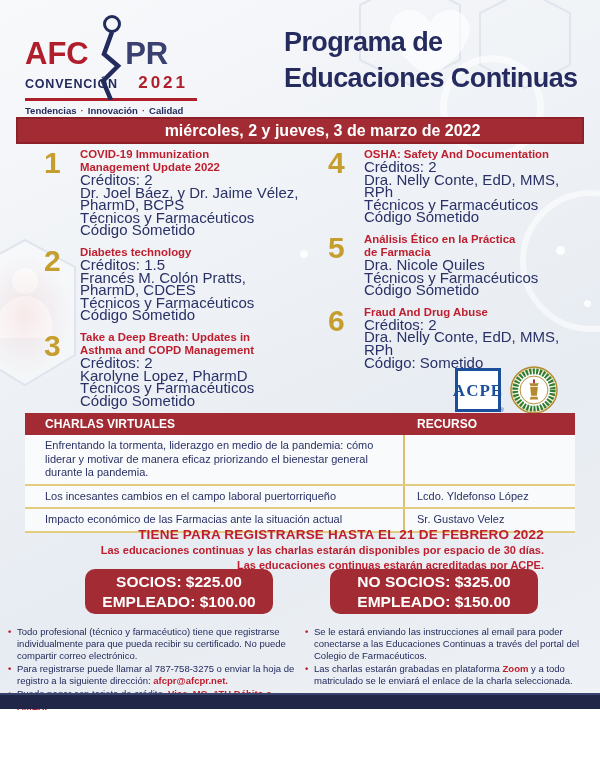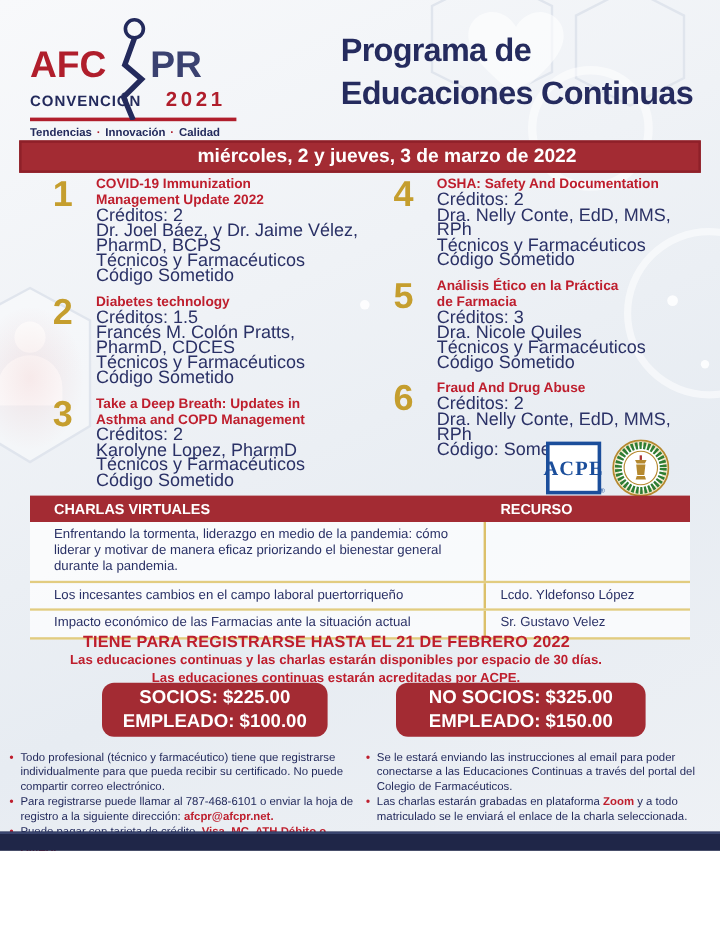--- a/index.html
+++ b/index.html
@@ -54,21 +54,21 @@
   
   .charlas{position:absolute;left:25px;top:413px;width:550px;}
   .thead{display:flex;background:#A32B33;height:22px;align-items:center;color:#ffffff;font-weight:bold;font-size:12px;}
   .th-topic{width:380px;box-sizing:border-box;padding-left:20px;}
   .th-res{flex:1;padding-left:12px;}
   .trow{display:flex;background:rgba(255,255,255,.72);border-bottom:2px solid #E2CC80;}
   .td-topic{width:380px;box-sizing:border-box;padding:4px 14px 4px 20px;color:#2A3166;font-size:11px;
             line-height:13.5px;border-right:2px solid #DCC06A;}
   .td-res{flex:1;padding:4px 4px 4px 12px;color:#2A3166;font-size:11px;line-height:13.5px;}
   
-  .registration{position:absolute;left:0;top:527px;width:544px;text-align:center;color:#BE1E2D;}
+  .registration{position:absolute;left:0;top:527px;width:544px;text-align:right;color:#BE1E2D;}
   .reg-deadline{font-size:13.5px;font-weight:bold;letter-spacing:.2px;}
   .reg-note{font-size:11px;font-weight:bold;line-height:13px;margin-top:2px;margin-left:16px;}
   .reg-note:first-of-type{margin-top:4px;}
   
   .price-box{position:absolute;top:569px;height:45px;background:#A32B33;border-radius:10px;color:#ffffff;
              font-weight:bold;font-size:15.5px;line-height:20px;display:flex;flex-direction:column;
              align-items:center;justify-content:center;}
   .price-socios{left:85px;width:188px;}
   .price-nosocios{left:330px;width:208px;}
   
@@ -189,21 +189,20 @@
           <div class="course-line">Código Sometido</div>
         </div>
       </div>
       <div class="course">
         <div class="course-num">5</div>
         <div class="course-body">
           <div class="course-title">
             <div>Análisis Ético en la Práctica</div>
             <div>de Farmacia</div>
           </div>
-          <div class="course-line">Créditos: 3</div>
           <div class="course-line">Dra. Nicole Quiles</div>
           <div class="course-line">Técnicos y Farmacéuticos</div>
           <div class="course-line">Código Sometido</div>
         </div>
       </div>
       <div class="course">
         <div class="course-num">6</div>
         <div class="course-body">
           <div class="course-title">
             <div>Fraud And Drug Abuse</div>
@@ -258,21 +257,21 @@
       <div>SOCIOS: $225.00</div>
       <div>EMPLEADO: $100.00</div>
     </div>
     <div class="price-box price-nosocios">
       <div>NO SOCIOS: $325.00</div>
       <div>EMPLEADO: $150.00</div>
     </div>
 
     <div class="fn-col fn-left">
       <div class="fn"><span>Todo profesional (técnico y farmacéutico) tiene que registrarse individualmente para que pueda recibir su certificado. No puede compartir correo electrónico.</span><span class="red"></span><span></span></div>
-      <div class="fn"><span>Para registrarse puede llamar al 787-468-6101 o enviar la hoja de registro a la siguiente dirección: </span><span class="red">afcpr@afcpr.net.</span><span></span></div>
+      <div class="fn"><span>Para registrarse puede llamar al 787-758-3275 o enviar la hoja de registro a la siguiente dirección: </span><span class="red">afcpr@afcpr.net.</span><span></span></div>
       <div class="fn"><span>Puede pagar con tarjeta de crédito, </span><span class="red">Visa, MC, ATH Débito o AMEX.</span><span></span></div>
     </div>
     <div class="fn-col fn-right">
       <div class="fn"><span>Se le estará enviando las instrucciones al email para poder conectarse a las Educaciones Continuas a través del portal del Colegio de Farmacéuticos.</span><span class="red"></span><span></span></div>
       <div class="fn"><span>Las charlas estarán grabadas en plataforma </span><span class="red">Zoom</span><span> y a todo matriculado se le enviará el enlace de la charla seleccionada.</span></div>
     </div>
 
     <div class="bottom-bar"></div>
   </div>
 </div>

